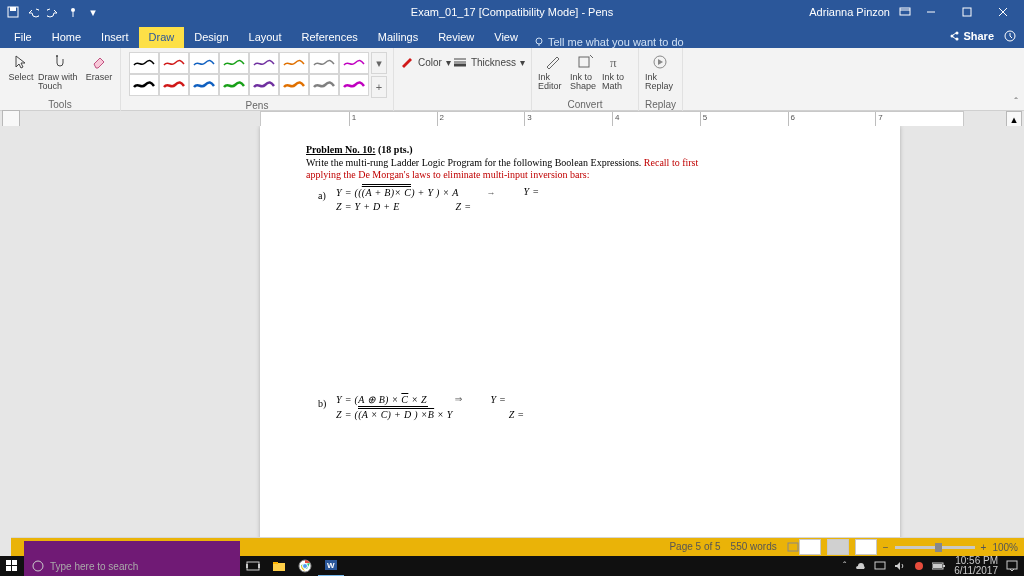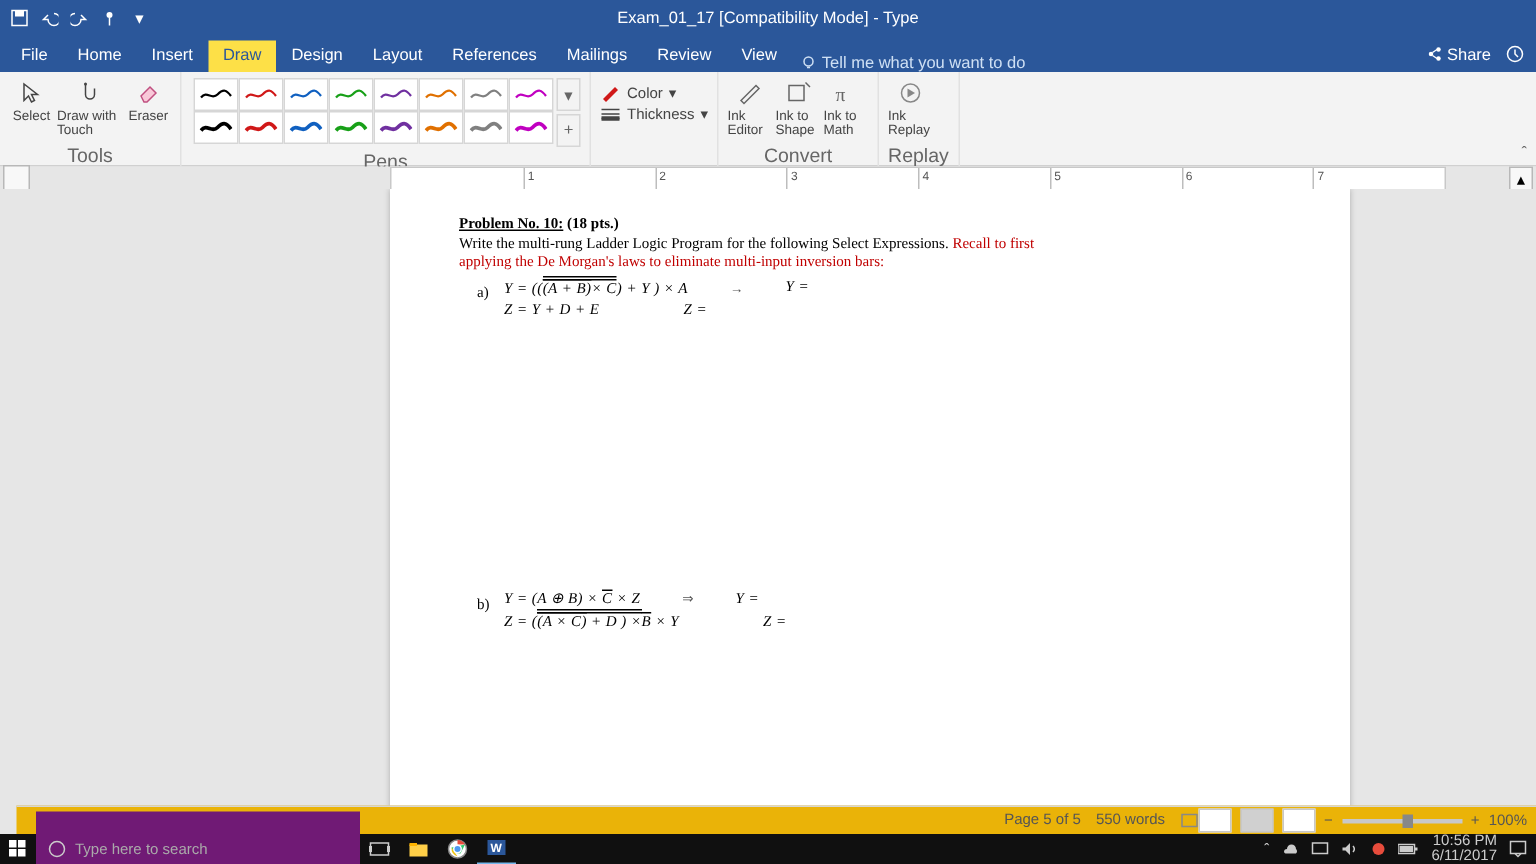--- a/index.html
+++ b/index.html
@@ -10,35 +10,35 @@
   .tb-title{position:absolute;left:0;right:0;text-align:center;font-size:11px;pointer-events:none;}
   .tb-right{position:absolute;right:0;display:flex;gap:2px;align-items:center;padding-right:4px;}
   .winbtn{width:34px;height:24px;display:flex;align-items:center;justify-content:center;cursor:pointer;}
   .account{margin-right:6px;font-size:11px;}
   
   .menubar{background:#2b579a;color:#fff;height:24px;display:flex;align-items:flex-end;padding-left:4px;position:relative;}
   .mtab{padding:4px 10px 5px;cursor:pointer;font-size:11px;}
   .mtab.active{background:#fde047;color:#2b579a;}
   .tellme{color:#cfe0f4;margin-left:6px;display:flex;align-items:center;gap:4px;}
   .share{position:absolute;right:8px;top:0;height:24px;display:flex;align-items:center;gap:10px;}
-  .share span{cursor:pointer;}
+  .share span{cursor:pointer;font-weight:bold;}
   
   .ribbon{background:#f3f3f3;height:62px;border-bottom:1px solid #d0d0d0;display:flex;position:relative;}
   .rgroup{border-right:1px solid #e1e1e1;height:62px;padding:2px 6px 0;display:flex;flex-direction:column;justify-content:space-between;}
-  .rgroup .lbl{text-align:center;color:#666;font-size:13px;padding-bottom:2px;}
+  .rgroup .lbl{text-align:center;color:#666;font-size:10px;padding-bottom:2px;}
   .tools-row{display:flex;gap:2px;}
   .toolbtn{width:30px;height:44px;display:flex;flex-direction:column;align-items:center;justify-content:flex-start;padding-top:2px;gap:1px;cursor:pointer;}
   .toolbtn .ic{width:20px;height:20px;display:flex;align-items:center;justify-content:center;}
   .toolbtn .cap{font-size:9px;color:#444;line-height:1;}
   
   .pens{display:grid;grid-template-columns:repeat(8,28px);grid-auto-rows:20px;gap:2px;padding:2px;}
   .pen{width:28px;height:20px;border:1px solid #d6d6d6;background:#fff;display:flex;align-items:center;justify-content:center;cursor:pointer;}
   .pen svg{width:22px;height:10px;}
   .addpen{width:14px;display:flex;align-items:center;justify-content:center;color:#666;border:1px solid #d6d6d6;cursor:pointer;}
-  .ctlabels{display:flex;flex-direction:column;gap:2px;font-size:10px;color:#444;}
+  .ctlabels{display:flex;flex-direction:row;gap:2px;font-size:10px;color:#444;}
   .ctlabels .row{display:flex;align-items:center;gap:4px;cursor:pointer;}
   .ribbon-collapse{position:absolute;right:6px;bottom:2px;color:#666;cursor:pointer;font-size:11px;}
   
   .ruler-area{height:16px;background:#e6e6e6;display:flex;align-items:center;position:relative;}
   .ruler{position:absolute;left:260px;right:60px;height:14px;background:#fff;border:1px solid #c8c8c8;font-size:8px;color:#555;}
   .ruler .ticks{position:relative;height:100%;}
   .tick{position:absolute;top:0;height:100%;border-left:1px solid #bdbdbd;}
   .tick span{position:absolute;top:1px;left:2px;}
   .sqbtn{width:16px;height:16px;border:1px solid #b8b8b8;background:#f8f8f8;margin-left:2px;cursor:pointer;}
   .vscroll-top{position:absolute;right:2px;width:14px;height:14px;border:1px solid #b8b8b8;background:#f8f8f8;display:flex;align-items:center;justify-content:center;cursor:pointer;}
@@ -96,21 +96,45 @@
         </svg>
       </span>
     <span class="tb-icon">
         <svg width="12" height="12">
           <circle cx="6" cy="4" r="2" fill="#fff"></circle>
           <path d="M6 6v5" stroke="#fff"></path>
         </svg>
       </span>
     <span class="tb-icon" style="color:#fff;">▾</span>
   </div>
-  <div class="tb-title">Exam_01_17 [Compatibility Mode] - Type</div>
+  <div class="tb-title">Exam_01_17 [Compatibility Mode] - Pens</div>
+  <div class="tb-right">
+    <span class="account">Adrianna Pinzon</span>
+    <span class="tb-icon">
+        <svg width="12" height="12">
+          <rect x="1" y="2" width="10" height="7" fill="none" stroke="#fff"></rect>
+          <path d="M1 4h10" stroke="#fff"></path>
+        </svg>
+      </span>
+    <span class="winbtn">
+        <svg width="10" height="10">
+          <path d="M1 5h8" stroke="#fff"></path>
+        </svg>
+      </span>
+    <span class="winbtn">
+        <svg width="10" height="10">
+          <rect x="1" y="1" width="8" height="8" fill="none" stroke="#fff"></rect>
+        </svg>
+      </span>
+    <span class="winbtn">
+        <svg width="10" height="10">
+          <path d="M1 1l8 8M9 1l-8 8" stroke="#fff"></path>
+        </svg>
+      </span>
+  </div>
 </div>
 
 <div class="menubar">
   <div class="mtab">File</div>
   <div class="mtab">Home</div>
   <div class="mtab">Insert</div>
   <div class="mtab active">Draw</div>
   <div class="mtab">Design</div>
   <div class="mtab">Layout</div>
   <div class="mtab">References</div>
@@ -374,21 +398,21 @@
       </div>
   </div>
   <div class="vscroll-top">▴</div>
 </div>
 
 <div class="docarea">
   <div class="page">
     <div class="content">
       <span class="pnum">Problem No. 10:</span>
       <span style="font-weight:bold;">(18 pts.)</span><br>
-      <span>Write the multi-rung Ladder Logic Program for the following Select Expressions.</span><span class="red"> Recall to first</span><br>
+      <span>Write the multi-rung Ladder Logic Program for the following Boolean Expressions.</span><span class="red"> Recall to first</span><br>
       <span class="red">applying the De Morgan's laws to eliminate multi-input inversion bars:</span>
 
       
       <div class="eqblock">
         <span class="eqlabel">a)</span>
         <div class="eqrow">
           <span class="formula">
             <span>Y = ((</span><span class="dov"><span class="ovl">(A + B)</span><span>× C</span></span><span>) + Y ) × A</span>
           </span>
           <span class="arrw">→</span>

